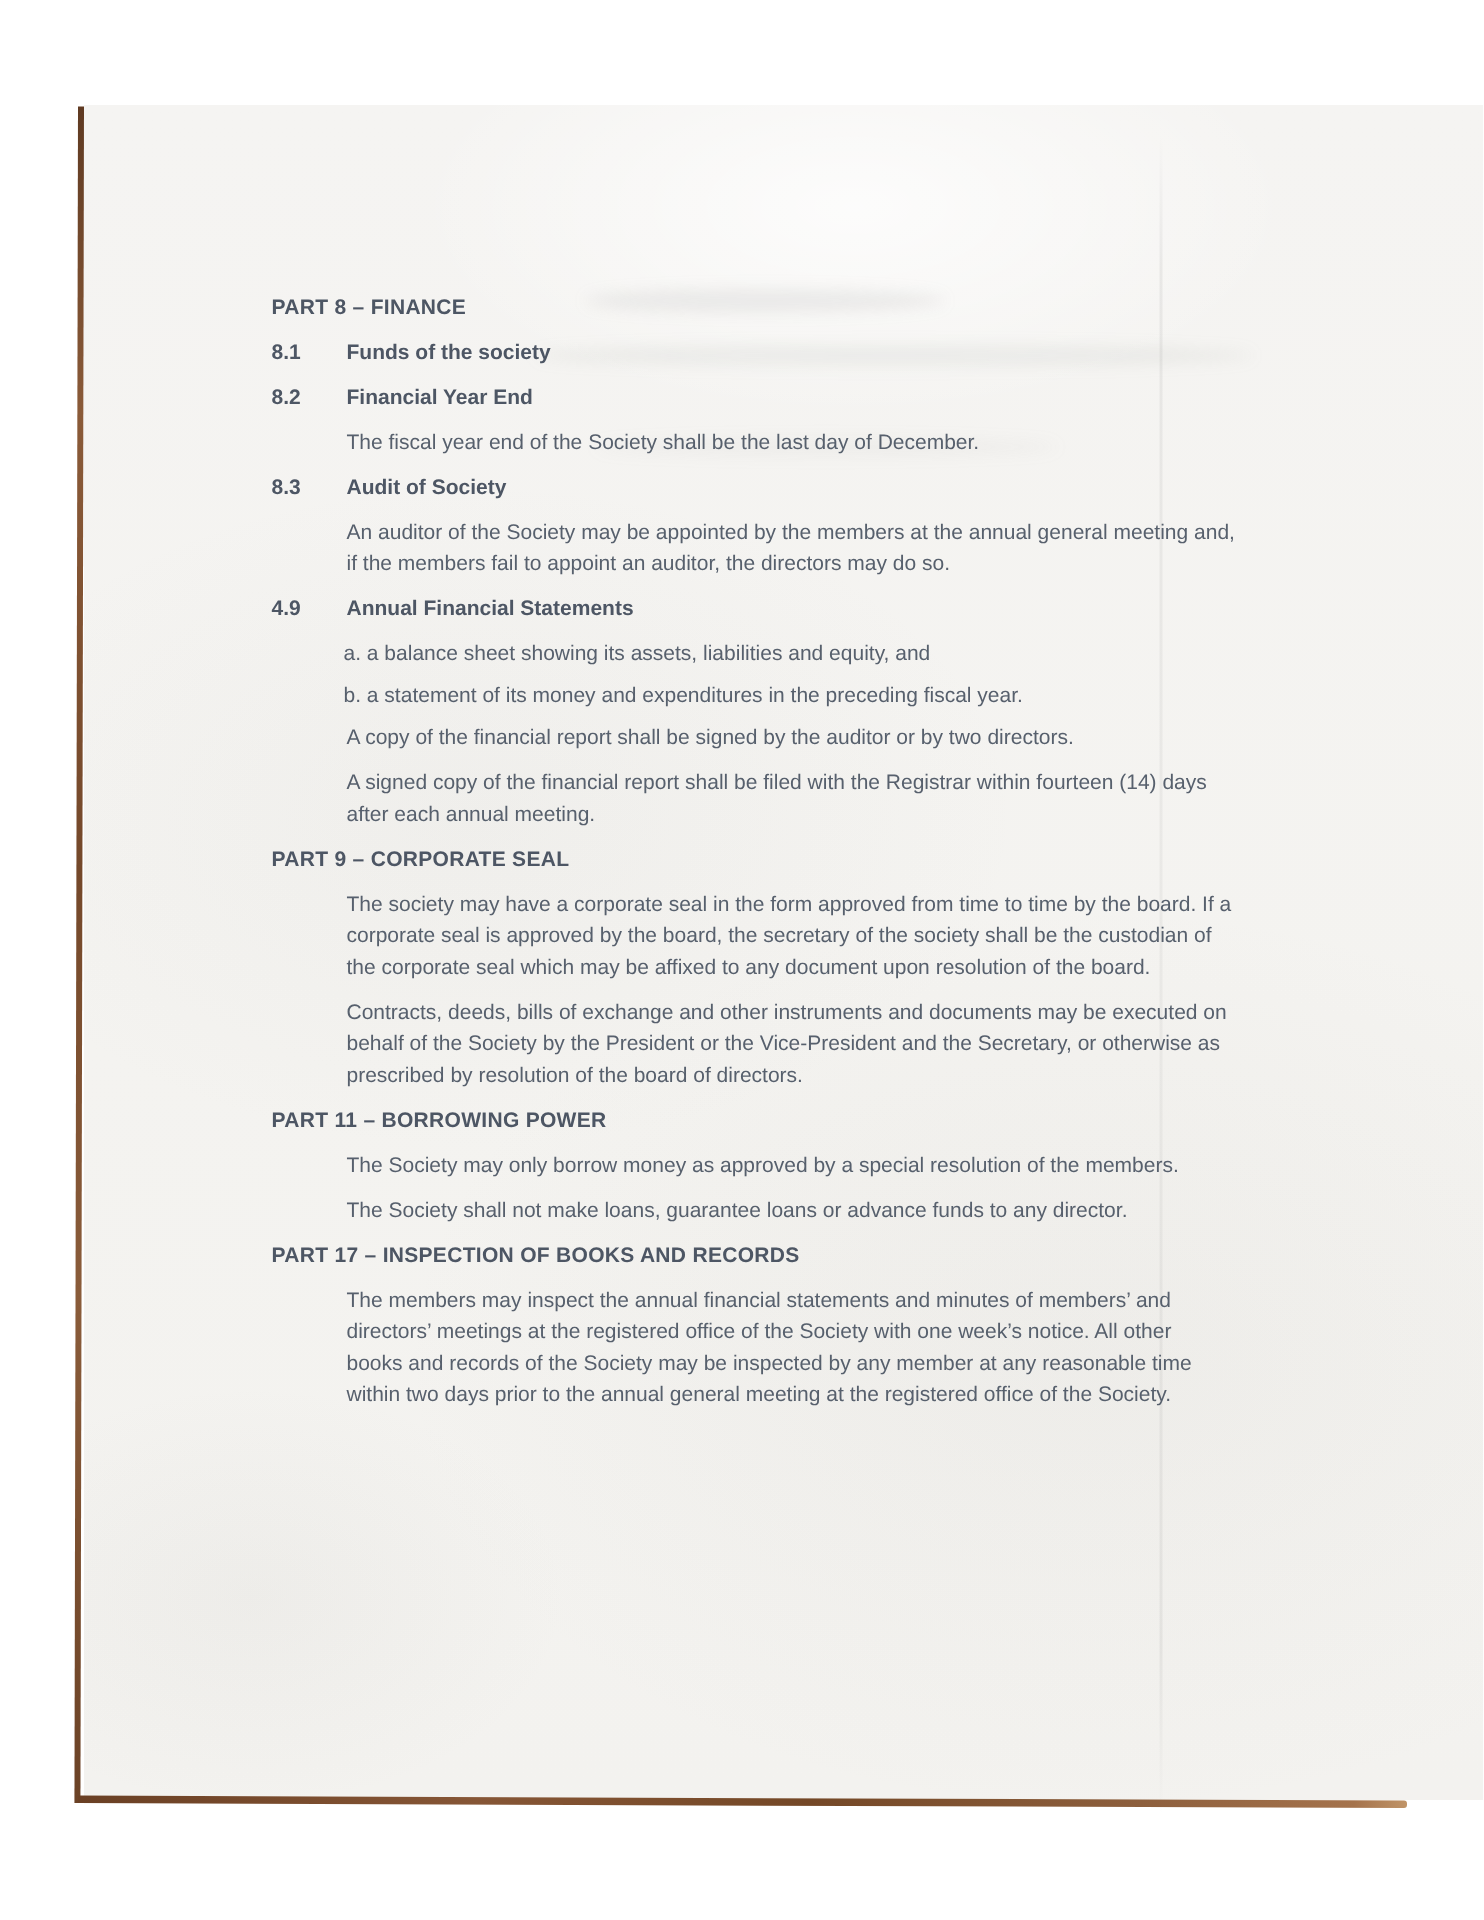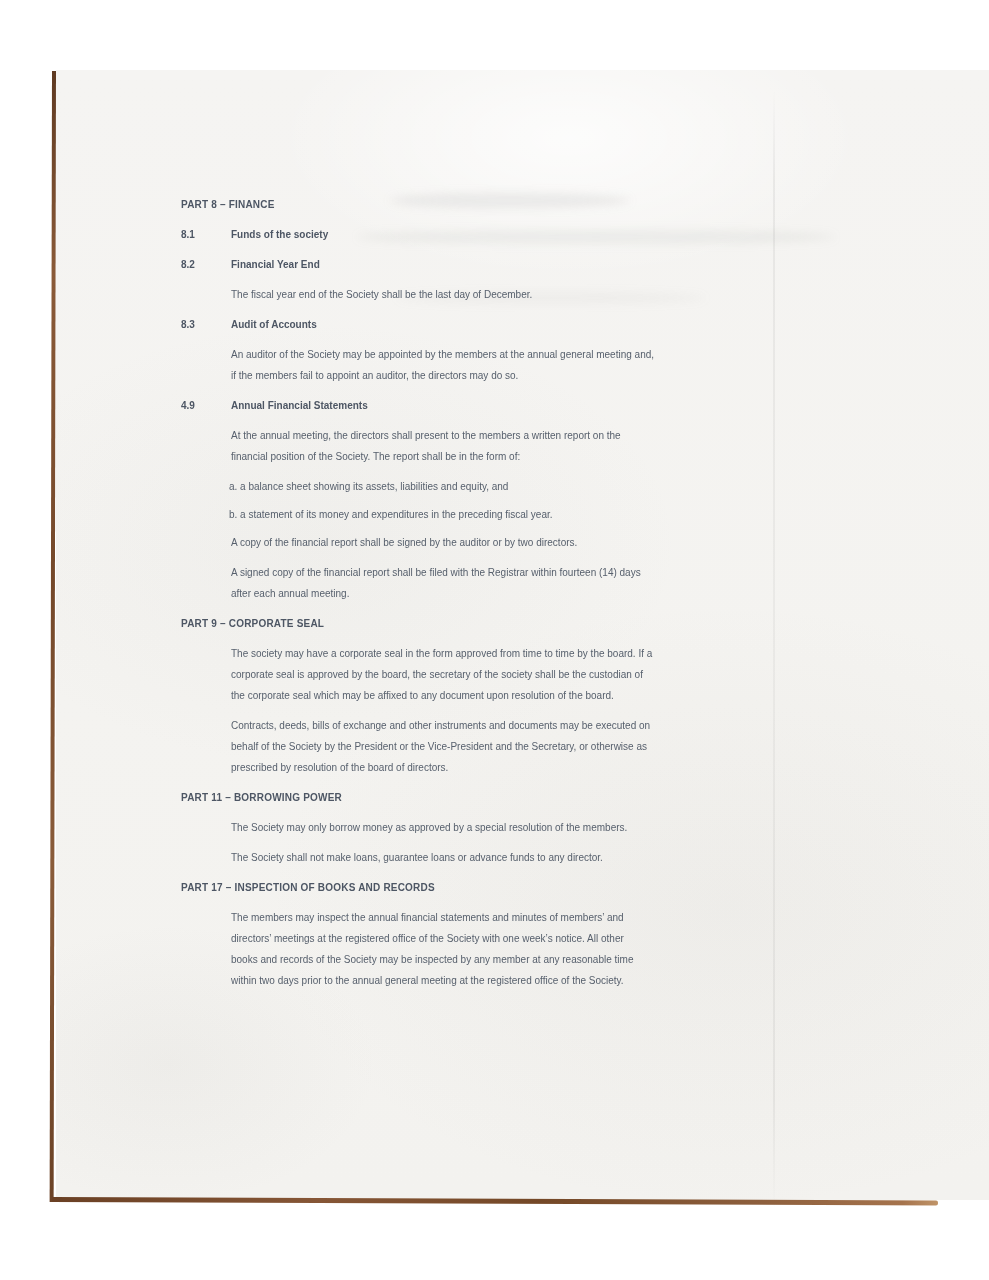--- a/index.html
+++ b/index.html
@@ -35,21 +35,21 @@
     background:linear-gradient(180deg,rgba(110,110,110,0) 0%,rgba(110,110,110,.10) 8%,rgba(110,110,110,.07) 55%,rgba(110,110,110,.10) 90%,rgba(110,110,110,0) 100%);
   }
   
   .smudge{position:absolute;filter:blur(5px);border-radius:50%;}
   .smudge.s1{left:334px;top:123px;width:240px;height:15px;background:rgba(150,152,150,.14);}
   .smudge.s2{left:300px;top:160px;width:480px;height:14px;background:rgba(150,152,150,.11);}
   .smudge.s3{left:340px;top:222px;width:310px;height:12px;background:rgba(150,152,150,.07);}
   
   .content{
     position:absolute;left:125px;top:124px;width:700px;
-    font-size:10px;line-height:21px;color:#57606d;
+    font-size:14px;line-height:21px;color:#57606d;
   }
   .part-heading{
     font-weight:700;color:#4d5664;margin:0 0 9px;letter-spacing:.2px;white-space:pre-line;
   }
   .sec-row{display:flex;font-weight:700;color:#4d5664;margin:0 0 9px;align-items:center;}
   .sec-row .num{width:50px;flex:none;}
   .para{margin:0 0 9px 50px;white-space:pre-line;}
   .para.list{margin-left:48px;margin-bottom:7px;}
 </style>
 </head>
@@ -73,31 +73,29 @@
       </div>
 
       <div class="sec-row">
         <span class="num">8.2</span>
         <span class="sec-title">Financial Year End</span>
       </div>
       <p class="para">The fiscal year end of the Society shall be the last day of December.</p>
 
       <div class="sec-row">
         <span class="num">8.3</span>
-        <span class="sec-title">Audit of Accounts</span>
+        <span class="sec-title">Audit of Society</span>
       </div>
       <p class="para">An auditor of the Society may be appointed by the members at the annual general meeting and,
 if the members fail to appoint an auditor, the directors may do so.</p>
 
       <div class="sec-row">
         <span class="num">4.9</span>
         <span class="sec-title">Annual Financial Statements</span>
       </div>
-      <p class="para">At the annual meeting, the directors shall present to the members a written report on the
-financial position of the Society. The report shall be in the form of:</p>
       <p class="para list">a. a balance sheet showing its assets, liabilities and equity, and</p>
       <p class="para list">b. a statement of its money and expenditures in the preceding fiscal year.</p>
       <p class="para">A copy of the financial report shall be signed by the auditor or by two directors.</p>
       <p class="para">A signed copy of the financial report shall be filed with the Registrar within fourteen (14) days
 after each annual meeting.</p>
 
       <div class="part-heading">PART 9 – CORPORATE SEAL</div>
       <p class="para">The society may have a corporate seal in the form approved from time to time by the board. If a
 corporate seal is approved by the board, the secretary of the society shall be the custodian of
 the corporate seal which may be affixed to any document upon resolution of the board.</p>

